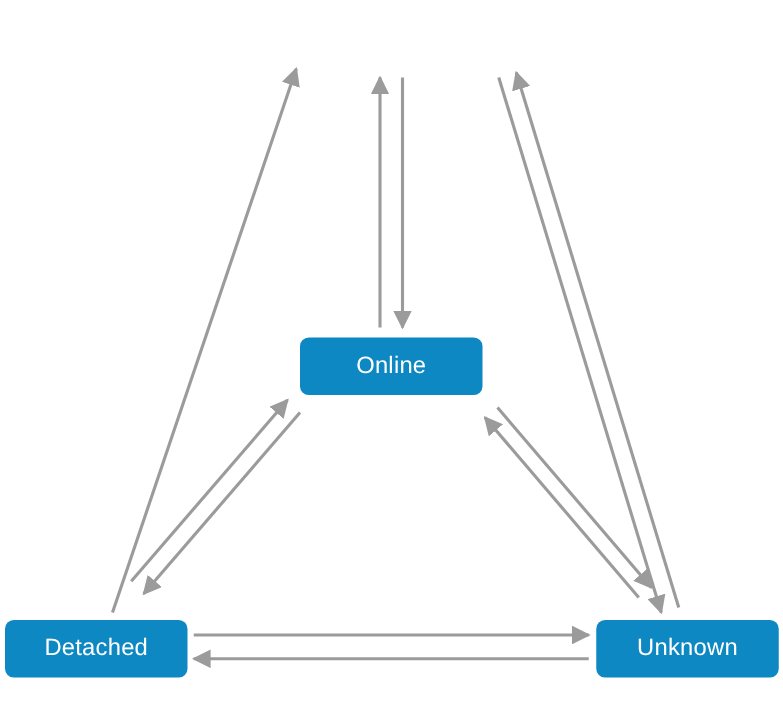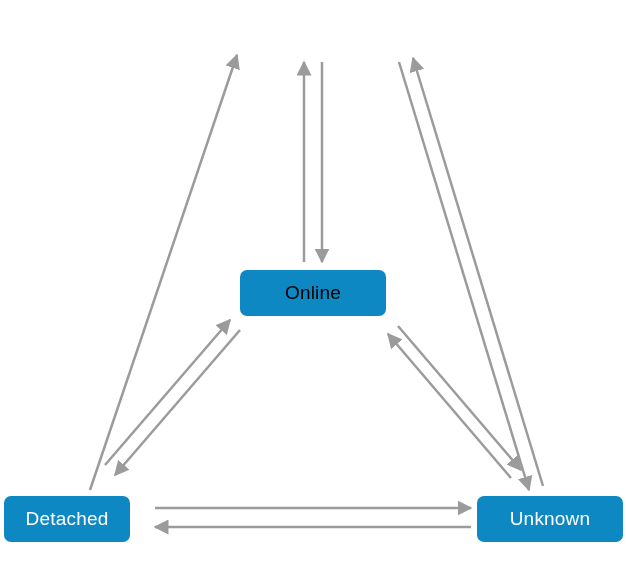--- a/index.html
+++ b/index.html
@@ -55,19 +55,19 @@
         <line x1="105" y1="465" x2="230" y2="320" stroke="#9b9b9b" stroke-width="2.5" marker-end="url(#arrowhead)"></line>
         <line x1="240" y1="330" x2="115" y2="475" stroke="#9b9b9b" stroke-width="2.5" marker-end="url(#arrowhead)"></line>
         <line x1="398" y1="326" x2="521" y2="470" stroke="#9b9b9b" stroke-width="2.5" marker-end="url(#arrowhead)"></line>
         <line x1="511" y1="478" x2="388" y2="334" stroke="#9b9b9b" stroke-width="2.5" marker-end="url(#arrowhead)"></line>
         <line x1="155" y1="508" x2="471" y2="508" stroke="#9b9b9b" stroke-width="2.5" marker-end="url(#arrowhead)"></line>
         <line x1="471" y1="527" x2="155" y2="527" stroke="#9b9b9b" stroke-width="2.5" marker-end="url(#arrowhead)"></line>
       </g>
   </svg>
 
 
-  <div class="node" id="node-online" style="left: 240px; top: 270px; width: 146px; height: 46px; background: rgb(14, 136, 195); color: #000000;">Online</div>
+  <div class="node" id="node-online" style="left: 240px; top: 270px; width: 146px; height: 46px; background: rgb(14, 136, 195); color: #ffffff;">Online</div>
 
-  <div class="node" id="node-detached" style="left: 4px; top: 496px; width: 126px; height: 46px; background: rgb(14, 136, 195); color: rgb(255, 255, 255);">Detached</div>
+  <div class="node" id="node-detached" style="left: 4px; top: 496px; width: 146px; height: 46px; background: rgb(14, 136, 195); color: rgb(255, 255, 255);">Detached</div>
 
   <div class="node" id="node-offline" style="left: 477px; top: 496px; width: 146px; height: 46px; background: rgb(14, 136, 195); color: rgb(255, 255, 255);">Unknown</div>
 
 </div>
 
 </body></html>

